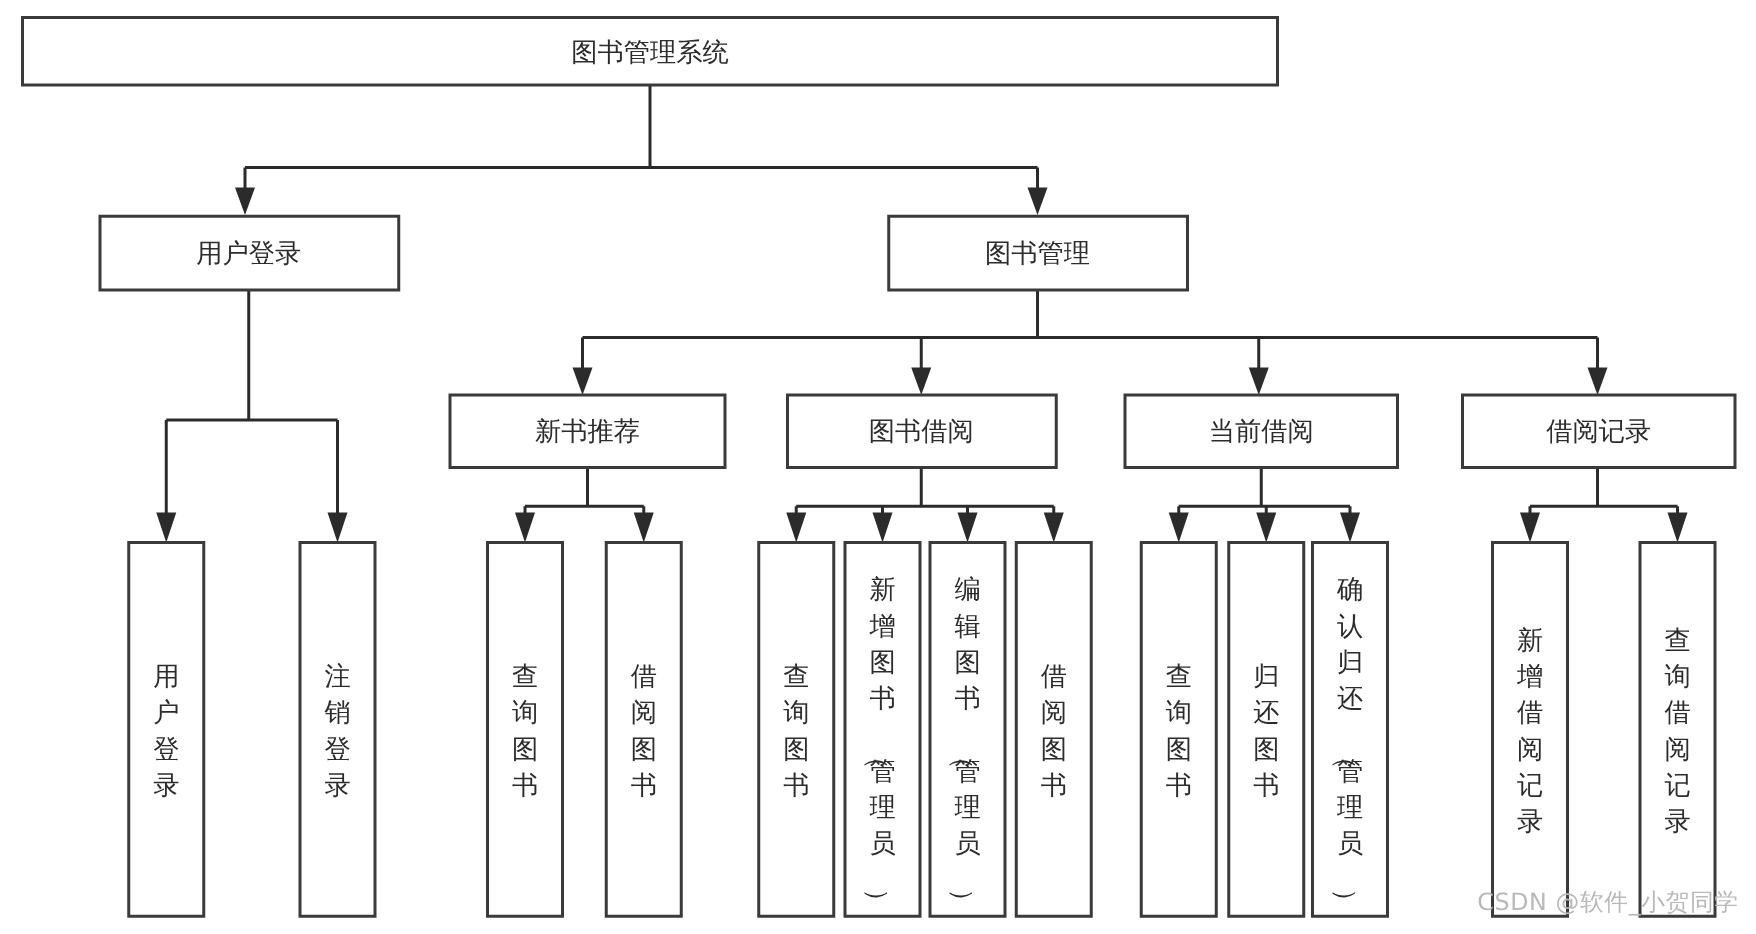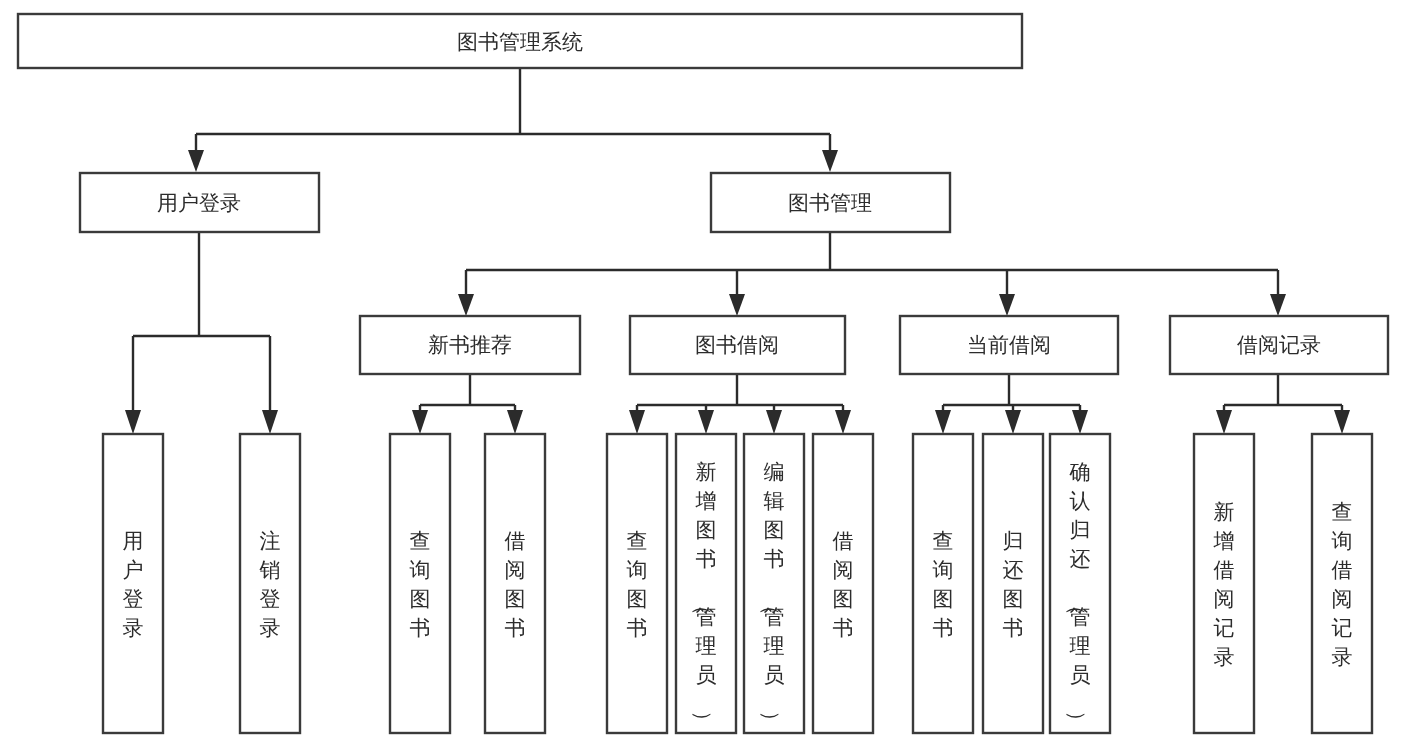--- a/index.html
+++ b/index.html
@@ -219,13 +219,14 @@
       <rect class="node-box" x="1194" y="434" width="60" height="299"></rect>
       <text class="leaf-label" x="1224" y="0"><tspan x="1224" y="519.12">新</tspan><tspan x="1224" y="548.12">增</tspan><tspan x="1224" y="577.12">借</tspan><tspan x="1224" y="606.12">阅</tspan><tspan x="1224" y="635.12">记</tspan><tspan x="1224" y="664.12">录</tspan></text>
     </g>
     <g>
       <rect class="node-box" x="1312" y="434" width="60" height="299"></rect>
       <text class="leaf-label" x="1342" y="0"><tspan x="1342" y="519.12">查</tspan><tspan x="1342" y="548.12">询</tspan><tspan x="1342" y="577.12">借</tspan><tspan x="1342" y="606.12">阅</tspan><tspan x="1342" y="635.12">记</tspan><tspan x="1342" y="664.12">录</tspan></text>
     </g>
 
   </svg>
 
+  <div class="watermark">CSDN @软件_小贺同学</div>
 </div>
 
 </body></html>

